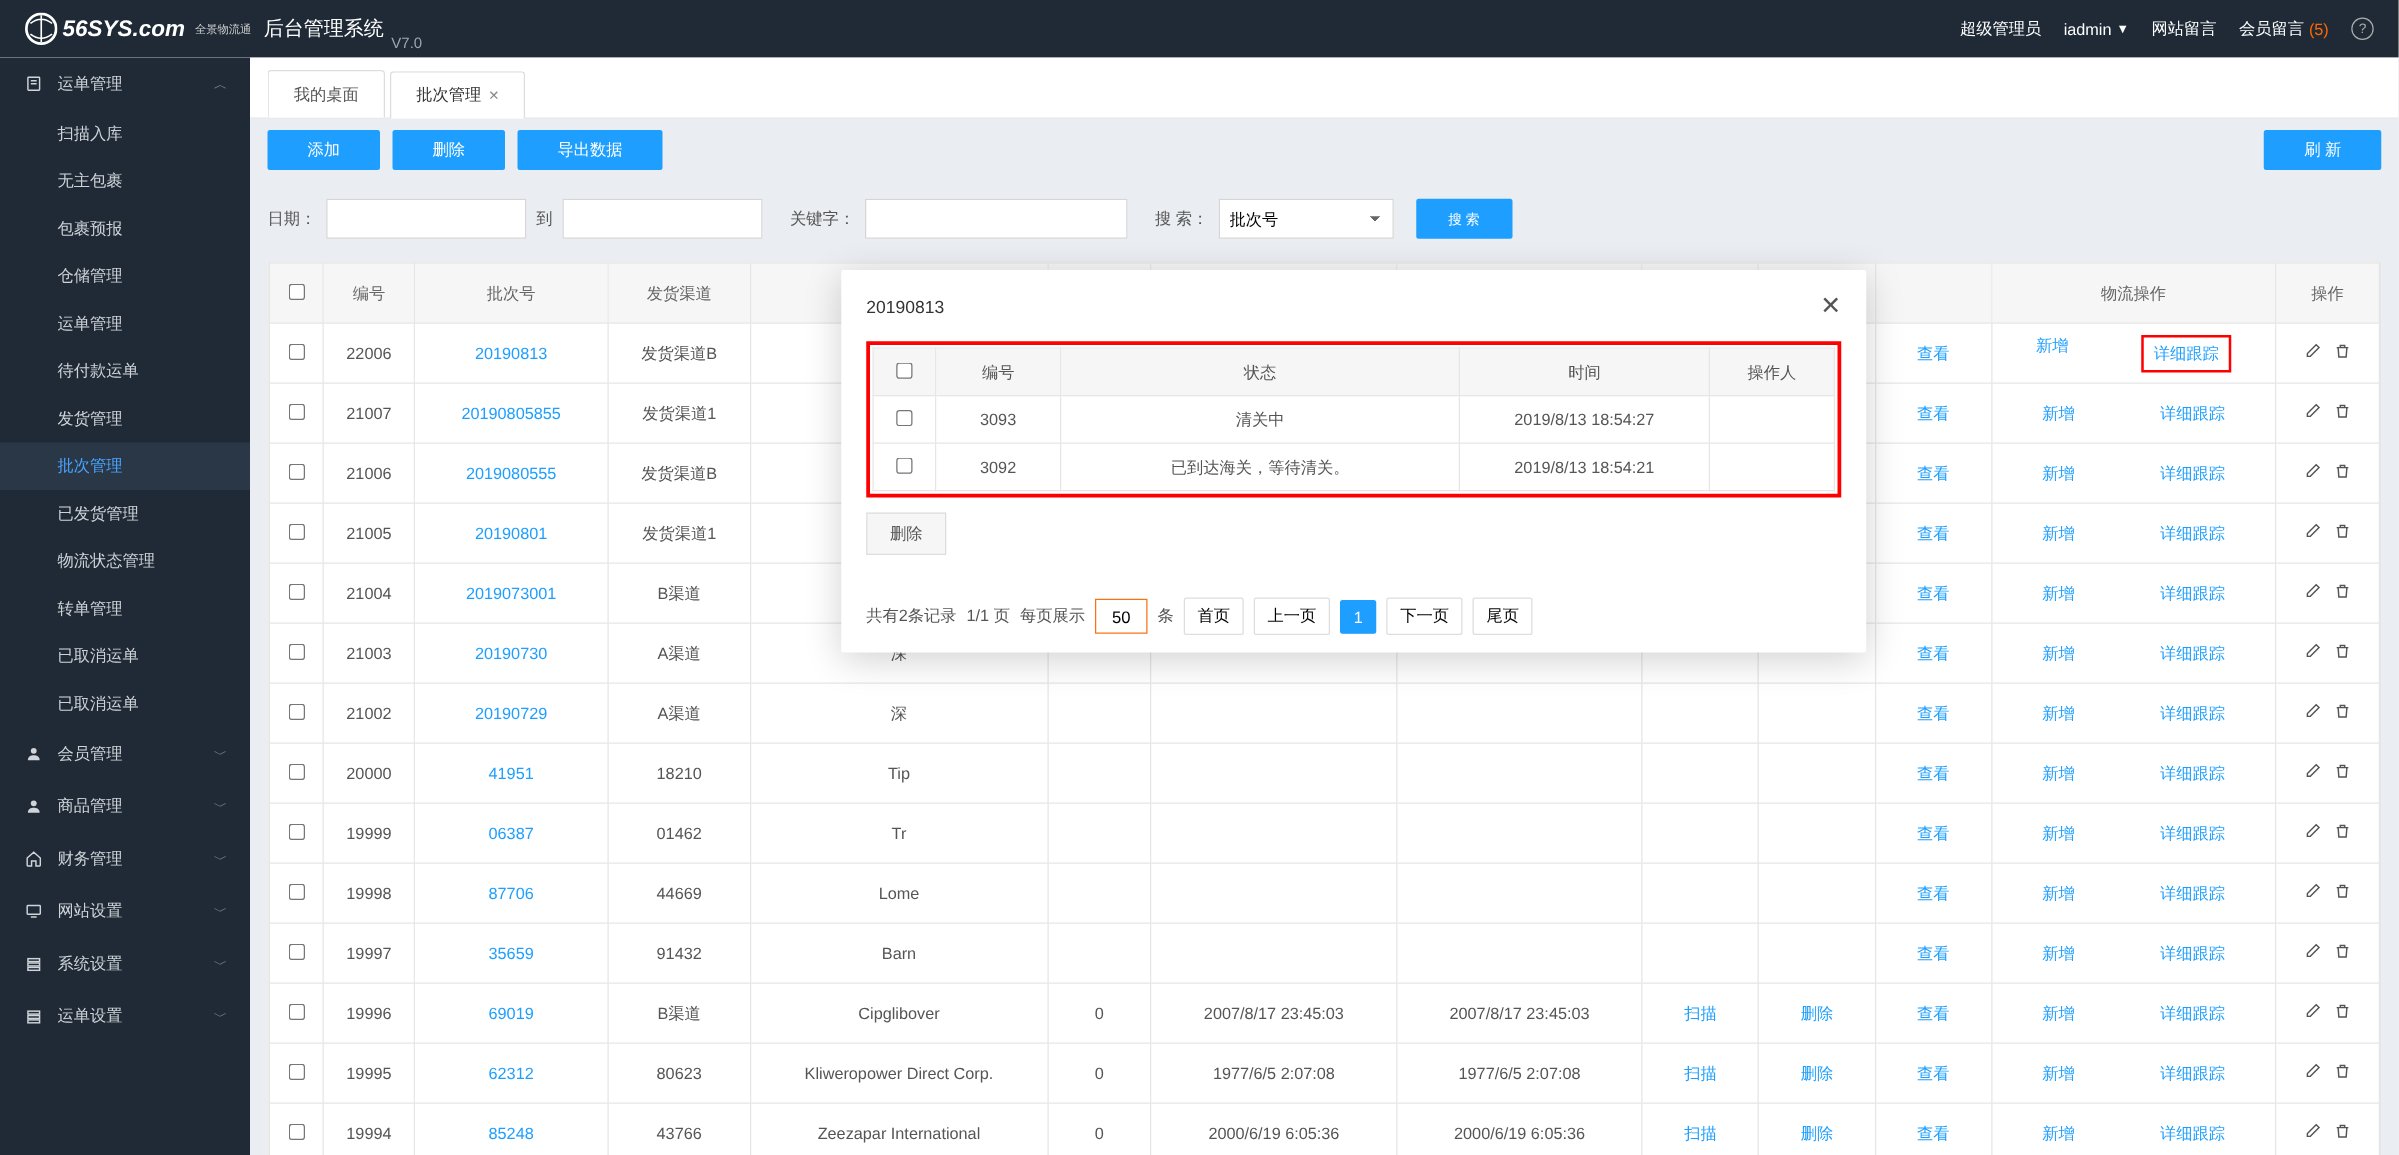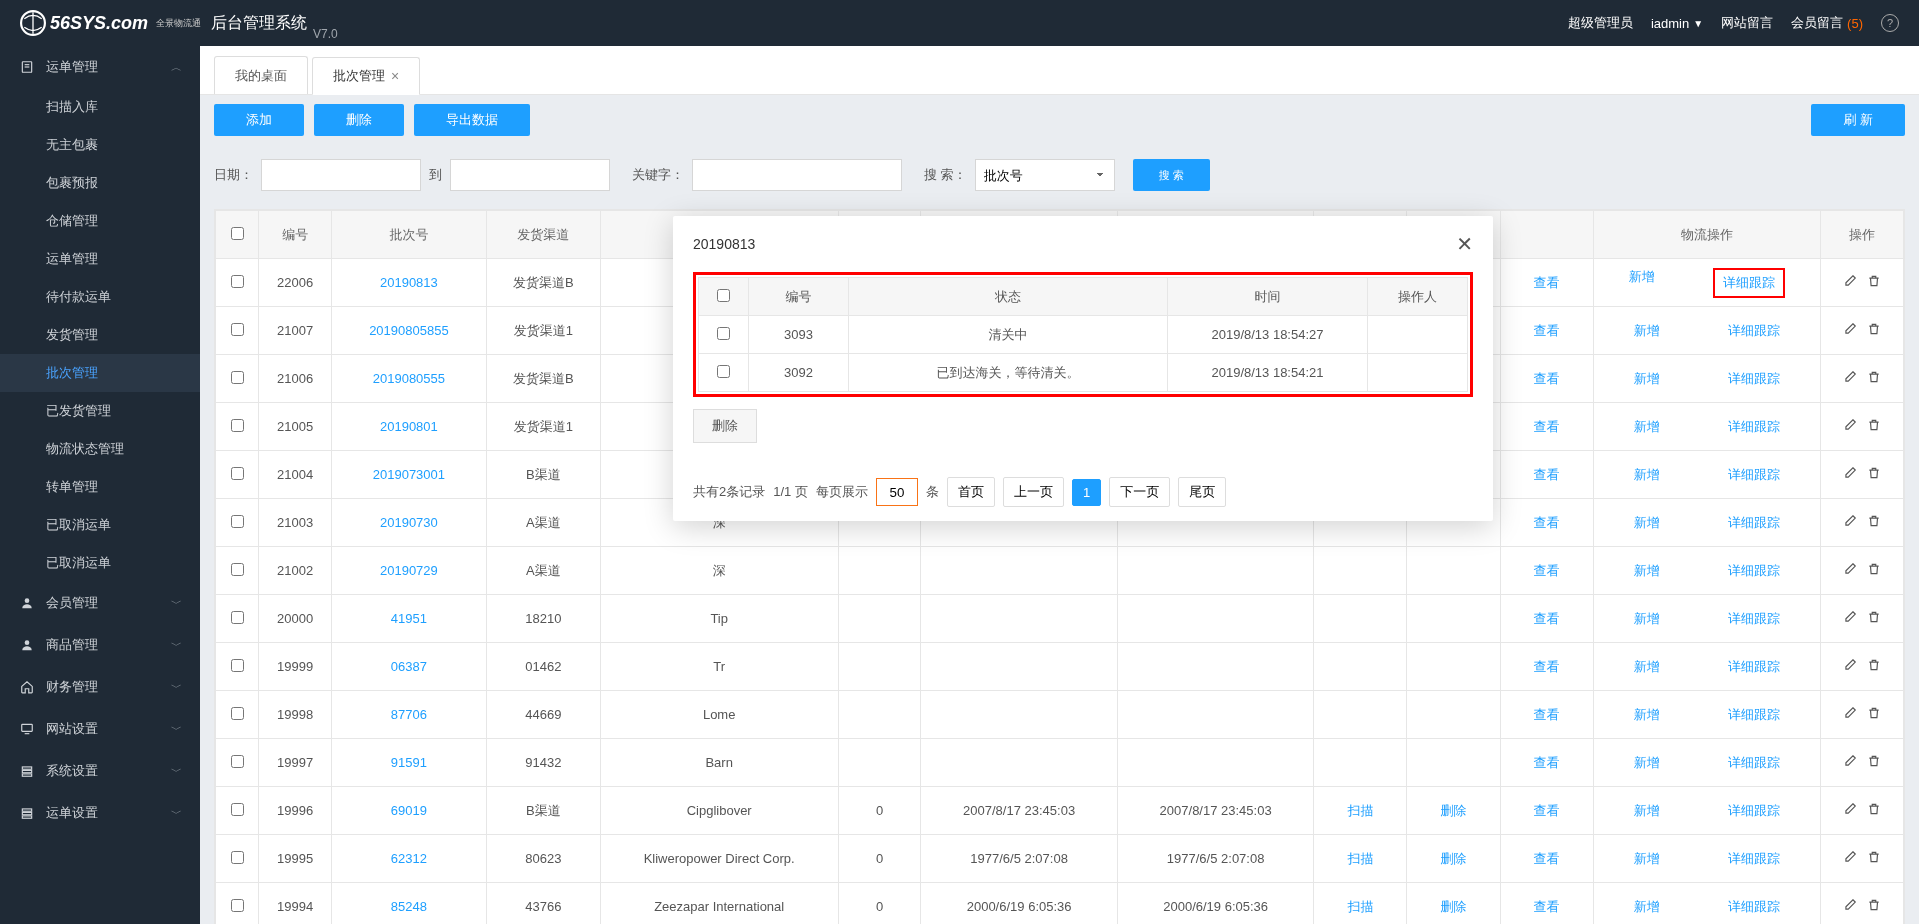--- a/index.html
+++ b/index.html
@@ -574,21 +574,21 @@
                       </svg></span>
                     <span class="icon-btn"><svg class="ico" viewBox="0 0 24 24" fill="none" stroke="currentColor" stroke-width="2">
                         <path d="M4 7h16M9 7V4h6v3M6 7l1 13h10l1-13"></path>
                       </svg></span>
                   </div>
                 </td>
               </tr>
               <tr>
                 <td><input type="checkbox" style=""></td>
                 <td>19997</td>
-                <td><a class="link">91591</a></td>
+                <td><a class="link">35659</a></td>
                 <td>91432</td>
                 <td>Barn</td>
                 <td></td>
                 <td></td>
                 <td></td>
                 <td></td>
                 <td></td>
                 <td><a class="link">查看</a></td>
                 <td>
                   <div class="logi">

